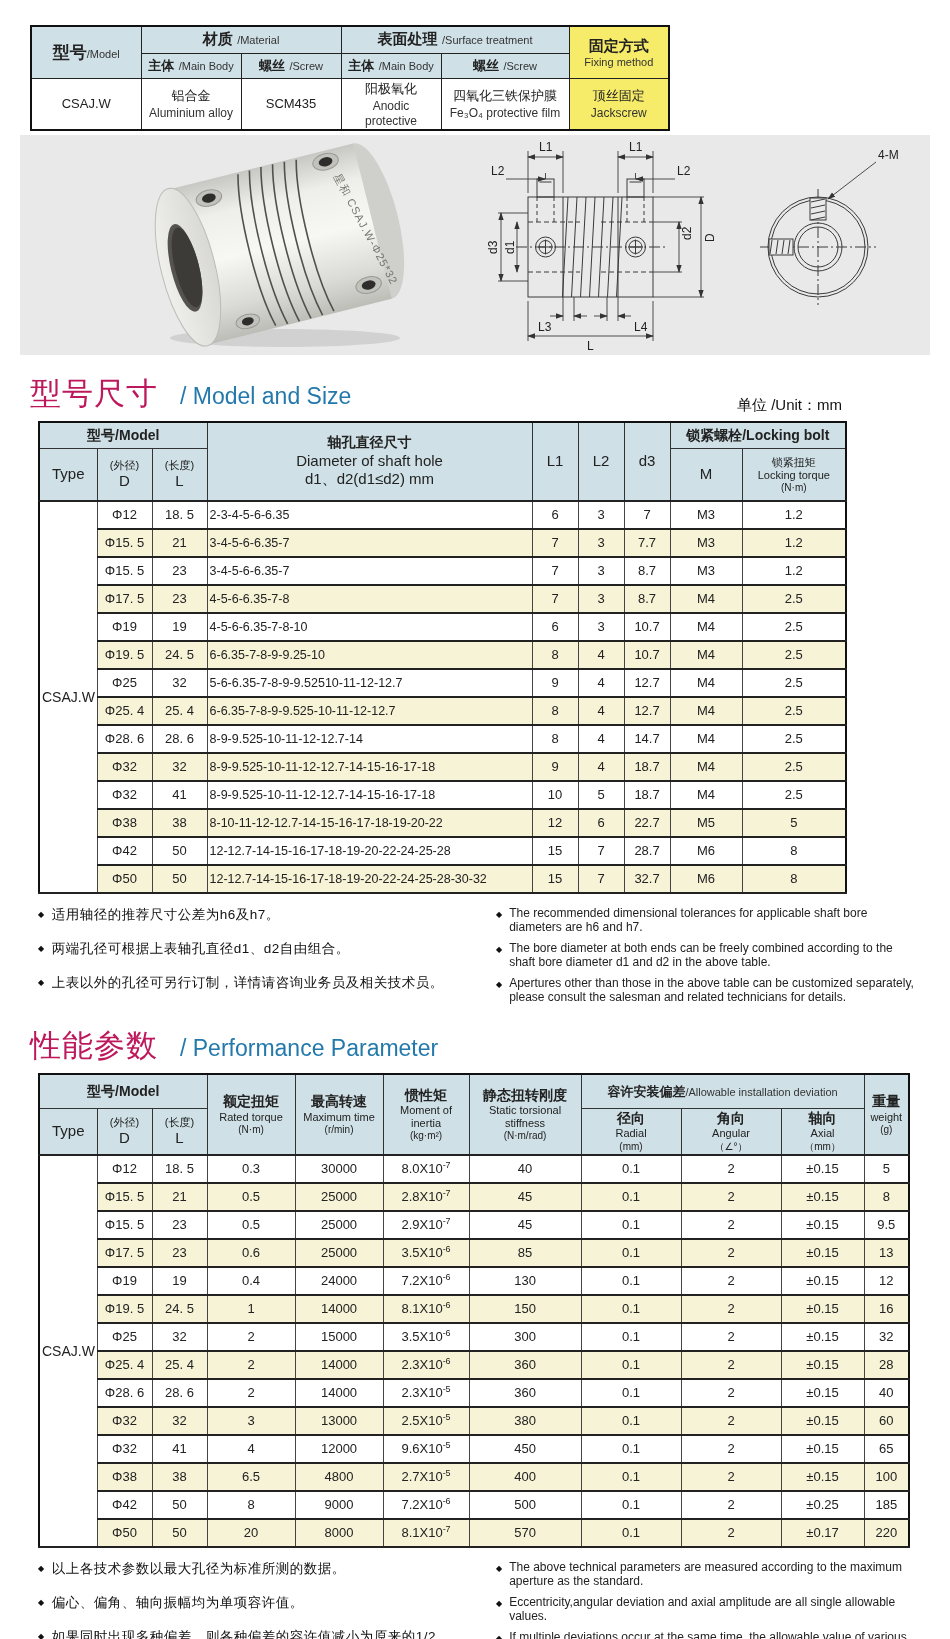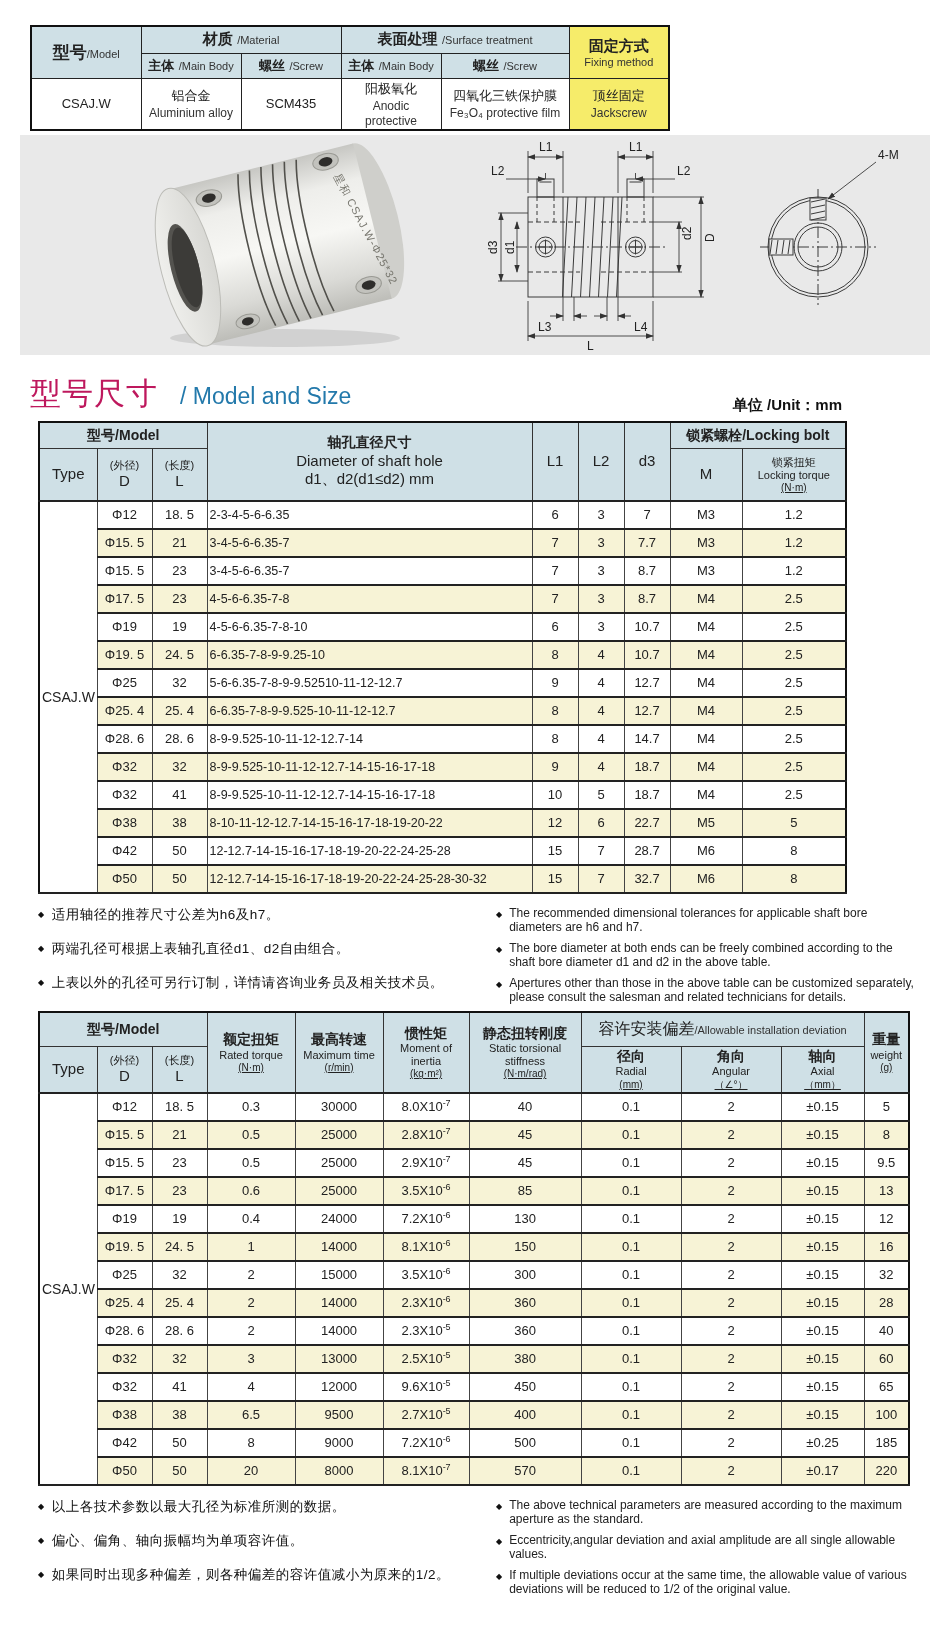--- a/index.html
+++ b/index.html
@@ -18,33 +18,33 @@
   .cell-2l .l2{font-size:12px;color:#333;}
   .spec-table td{font-size:13px;}
 
   
   .image-panel{position:relative;width:910px;height:220px;margin:4px 0 0 20px;background:#e9e9e9;}
 
   
   .section-head{display:flex;align-items:flex-end;justify-content:space-between;margin:18px 38px 6px 30px;width:812px;}
   .title-zh{font-size:31px;font-weight:normal;color:#be185d;letter-spacing:1px;}
   .title-en{font-size:23px;color:#2379ab;margin-left:22px;}
-  .unit-text{font-size:15px;color:#111;font-weight:bold;margin-left:40px;}
+  .unit-text{font-size:15px;color:#111;font-weight:normal;margin-left:40px;}
   .section-head2{margin:14px 38px 6px 30px;}
 
   
   .data-table{border-collapse:collapse;border:2px solid #111;margin-left:38px;table-layout:fixed;}
   .data-table th{border:1px solid #333;background:#cfe0e6;font-weight:normal;padding:1px 2px;vertical-align:middle;}
   .data-table td{border:1px solid #444;border-top:2px solid #222;border-bottom:2px solid #222;text-align:center;font-size:13px;height:26px;padding:0 2px;}
   .data-table .yrow td{background:#f7f3d6;}
   .data-table td.c-holes{text-align:left;font-size:12.5px;}
   .data-table td.type-cell{background:#fff;font-size:14px;}
   .hz{font-size:14px;font-weight:bold;display:block;line-height:1.25;}
   .he{font-size:11px;display:block;line-height:1.2;color:#222;}
-  .hu{font-size:10px;display:block;line-height:1.2;color:#222;text-decoration:underline;}
+  .hu{font-size:10px;display:block;line-height:1.2;color:#222;}
   .hp{font-size:11px;display:block;line-height:1.3;}
   .hbig{font-size:15px;display:block;line-height:1.2;}
   sup{font-size:9px;}
 
   
   .notes{display:flex;margin:12px 30px 0 38px;gap:34px;}
   .notes .ncol{flex:1;}
   .note{display:flex;align-items:flex-start;font-size:13.5px;color:#111;}
   .ncol-zh .note{margin-bottom:16px;letter-spacing:.5px;}
   .ncol-en .note{margin-bottom:7px;font-size:12px;line-height:1.18;color:#222;}
@@ -492,20 +492,25 @@
           <span class="bullet">◆</span>
           <span>The bore diameter at both ends can be freely combined according to the shaft bore diameter d1 and d2 in the above table.</span>
         </div>
         <div class="note">
           <span class="bullet">◆</span>
           <span>Apertures other than those in the above table can be customized separately, please consult the salesman and related technicians for details.</span>
         </div>
       </div>
   </div>
 
+  <div class="section-head section-head2">
+    <div>
+      <span class="title-zh">性能参数</span><span class="title-en">/ Performance Parameter</span>
+    </div>
+  </div>
 
   <table class="data-table" style="width:870px;">
     <colgroup>
       <col style="width:58px">
         <col style="width:55px">
         <col style="width:55px">
         <col style="width:88px">
         <col style="width:88px">
       <col style="width:86px">
         <col style="width:112px">
@@ -532,21 +537,21 @@
         <th rowspan="2">
             <span class="hz">惯性矩</span>
             <span class="he">Moment of inertia</span>
             <span class="hu">(kg·m²)</span>
           </th>
         <th rowspan="2">
             <span class="hz">静态扭转刚度</span>
             <span class="he">Static torsional stiffness</span>
             <span class="hu">(N·m/rad)</span>
           </th>
-        <th colspan="3"><span style="font-size:16px;font-weight:normal">容许安装偏差</span><span class="en-s">/Allowable installation deviation</span></th>
+        <th colspan="3"><span style="font-size:13px;font-weight:bold">容许安装偏差</span><span class="en-s">/Allowable installation deviation</span></th>
         <th rowspan="2">
             <span class="hz">重量</span>
             <span class="he">weight</span>
             <span class="hu">(g)</span>
           </th>
       </tr>
       <tr style="height:46px;">
         <th>
             <span class="hbig">Type</span>
           </th>
@@ -706,21 +711,21 @@
           <td class="c-stiff">450</td>
           <td class="c-rad">0.1</td>
           <td class="c-ang">2</td>
           <td class="c-axi">±0.15</td>
           <td class="c-wt">65</td>
         </tr>
         <tr class="yrow">
           <td class="c-d">Φ38</td>
           <td class="c-l">38</td>
           <td class="c-rated">6.5</td>
-          <td class="c-speed">9500</td>
+          <td class="c-speed">4800</td>
           <td class="c-inertia">2.7X10<sup>-5</sup></td>
           <td class="c-stiff">400</td>
           <td class="c-rad">0.1</td>
           <td class="c-ang">2</td>
           <td class="c-axi">±0.15</td>
           <td class="c-wt">100</td>
         </tr>
         <tr>
           <td class="c-d">Φ42</td>
           <td class="c-l">50</td>

